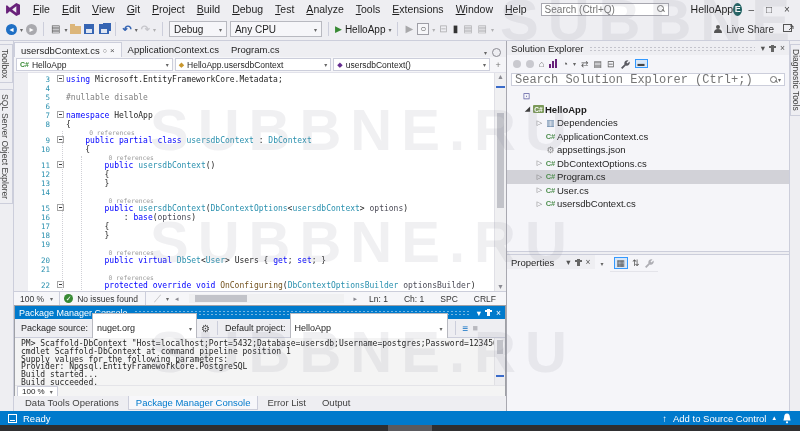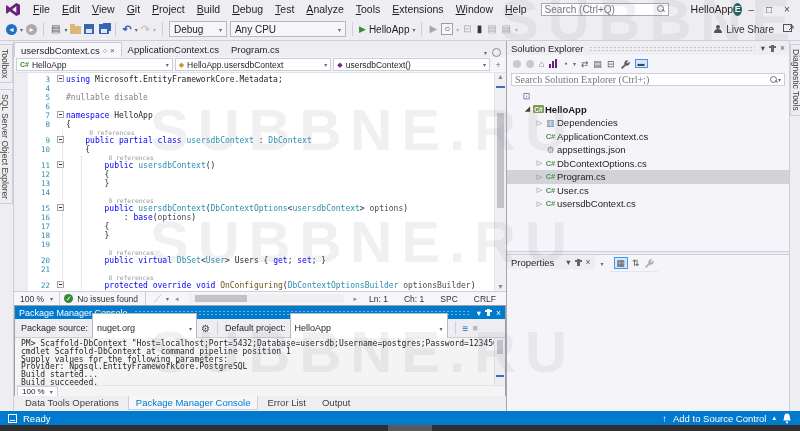--- a/index.html
+++ b/index.html
@@ -98,21 +98,21 @@
   .ptfill { flex:1; height:5px; margin:0 2px; background-image:radial-gradient(#c4c4cc 0.8px, transparent 0.8px); background-size:4px 3px; }
   .pticon { font-size:8.5px; color:#555; }
   .pin { width:3px; height:7px; background:#666; position:relative; margin:0 2px; }
   .pin::after { content:""; position:absolute; top:1px; left:-2px; width:7px; height:2px; background:#666; }
   .se-toolbar { height:17px; display:flex; align-items:center; gap:5px; padding:0 6px; background:#f5f5f9; font-size:9px; color:#555; }
   .se-toolbar .gdot { width:8px; height:8px; border-radius:50%; background:#c9c9cf; }
   .chart { display:flex; align-items:flex-end; gap:1px; height:9px; }
   .chart i { width:2px; background:#68217a; display:block; }
   .hl { border:1px solid #3399ff; background:#d9e7f7; padding:0 2px; }
   .se-search { margin:1px 4px 2px; height:13px; border:1px solid #cccedb; background:#fff; display:flex; align-items:center; padding:0 3px; }
-  .se-search input { flex:1; border:0; outline:0; font-size:10px; color:#888; background:transparent; min-width:0; font-family:Liberation Serif, serif; }
+  .se-search input { flex:1; border:0; outline:0; font-size:12px; color:#888; background:transparent; min-width:0; font-family:Liberation Mono, monospace; }
   .tree { flex:1; overflow:hidden; font-size:9.5px; padding-top:1px; }
   .trow { height:13.5px; display:flex; align-items:center; white-space:nowrap; color:#1e1e1e; }
   .trow.sel { background:#d2d2d8; }
   .tarrow { width:9px; font-size:7px; color:#6d6d6d; text-align:center; flex:0 0 auto; }
   .tarrow.exp { color:#3b3b3b; }
   .ticon2 { width:13px; text-align:center; flex:0 0 auto; font-size:8px; }
   .ic-sol { color:#5b5ba0; font-size:9px; }
   .ic-proj { background:#7c9a5a; color:#fff; font-size:6.5px; font-weight:bold; padding:0.5px 1.5px; border-radius:1px; }
   .ic-cs { color:#4f8f4f; font-weight:bold; font-size:7.5px; }
   .ic-json { color:#8a8a8a; font-size:9px; }
@@ -210,21 +210,21 @@
     <span class="tsep"></span>
     <span class="undo">↶</span>
     <span class="caret">▾</span>
     <span class="redo dim">↷</span>
     <span class="caret dim">▾</span>
     <span class="tsep"></span>
     <div class="tcombo" style="width:58px;">
       <span>Debug</span>
         <span class="caret" style="margin-left:auto;">▾</span>
     </div>
-    <div class="tcombo" style="width:116px;">
+    <div class="tcombo" style="width:92px;">
       <span>Any CPU</span>
         <span class="caret" style="margin-left:auto;">▾</span>
     </div>
     <span class="tsep"></span>
     <span class="play">▶</span>
     <span class="runlbl">HelloApp</span>
     <span class="caret">▾</span>
     <span class="tsep"></span>
     <span class="ticon dim">▶</span>
     <span class="ticon boxed">○</span>

